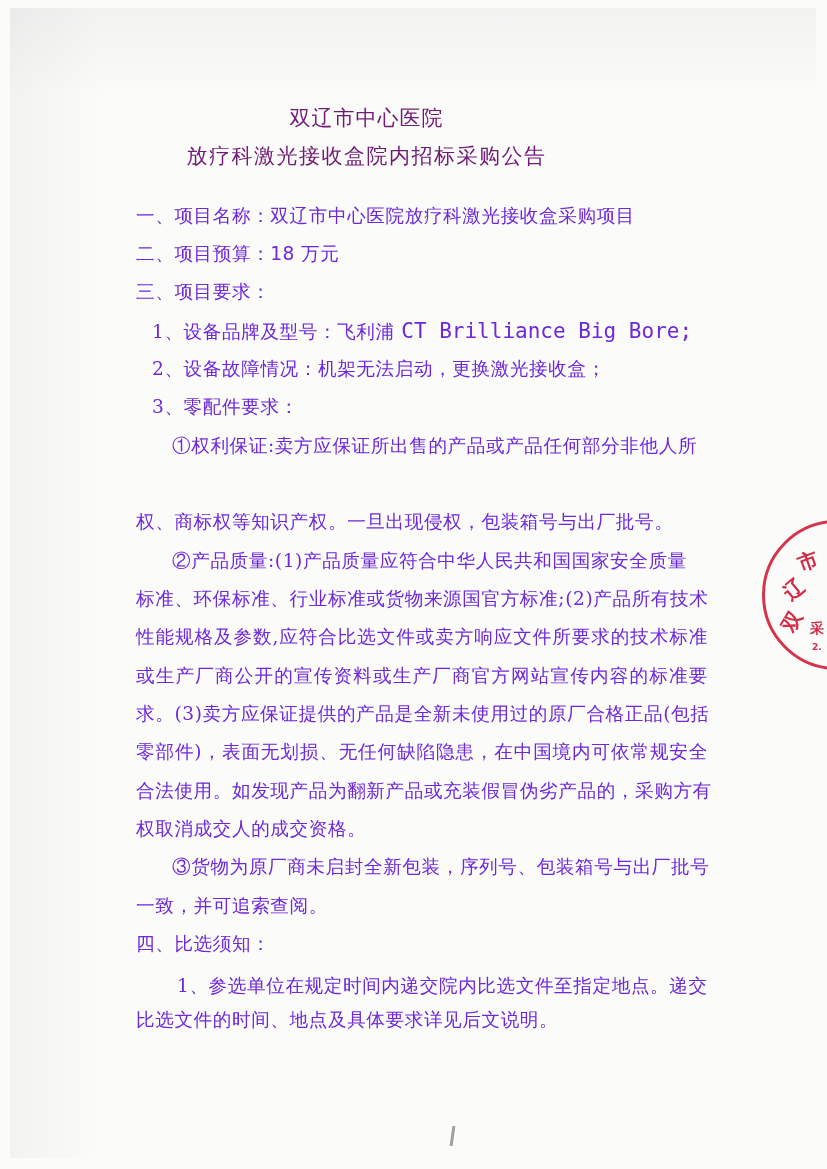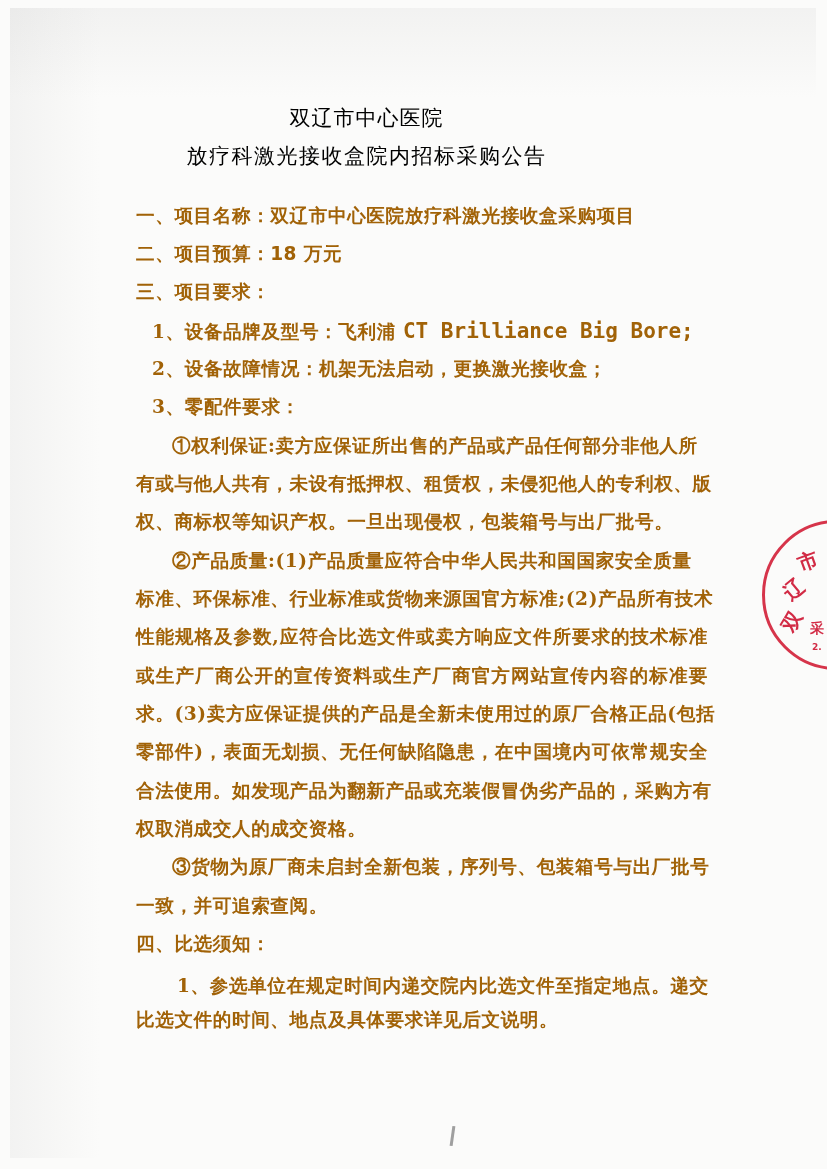--- a/index.html
+++ b/index.html
@@ -14,33 +14,33 @@
       position: absolute; left: 10px; top: 8px; width: 806px; height: 90px;
       background: linear-gradient(180deg, rgba(200,200,200,0.18), rgba(240,240,240,0));
     }
     .scan-edge-left {
       position: absolute; left: 10px; top: 8px; width: 90px; height: 1150px;
       background: linear-gradient(90deg, rgba(190,190,190,0.14), rgba(240,240,240,0));
     }
     .page { position: absolute; left: 0; top: 0; width: 827px; height: 1169px; }
     .title {
       position: absolute; left: 0; width: 733px; text-align: center;
-      font-size: 21px; letter-spacing: 1px; color: #000000;
+      font-size: 21px; letter-spacing: 1px; color: #701a75;
     }
     .t1 { top: 104px; }
     .t2 { top: 142px; letter-spacing: 1.5px; }
     .line {
       position: absolute; left: 136px; width: 572px;
       font-size: 18.6px; line-height: 24px; white-space: nowrap;
-      color: #a16207; letter-spacing: 0.6px; font-weight: bold;
+      color: #6d28d9; letter-spacing: 0.6px;
     }
     .justify { text-align: justify; text-align-last: justify; }
     .ind1 { left: 152px; }
     .ind2 { left: 172px; }
-    .ind2b { left: 177px; text-align: center; }
+    .ind2b { left: 177px; }
     .sans { font-family: "DejaVu Sans", "Liberation Sans", sans-serif; letter-spacing: 0.2px; }
     .mono { font-family: "DejaVu Sans Mono", "Liberation Mono", monospace; font-size: 21px; letter-spacing: 0; }
     .stamp {
       position: absolute; left: 762px; top: 520px; width: 150px; height: 150px;
       border: 3px solid #d6344a; border-radius: 50%;
       box-sizing: border-box;
     }
     .stamp-text {
       position: absolute; color: #d22b45; font-family: "DejaVu Sans", sans-serif;
       font-weight: bold; font-size: 20px;
@@ -72,21 +72,20 @@
 
   <div class="line ind1" style="top:319px">
     <span>1、设备品牌及型号：飞利浦 </span><span class="mono">CT  Brilliance Big Bore;</span>
   </div>
 
   <div class="line ind1" style="top:357px">2、设备故障情况：机架无法启动，更换激光接收盒；</div>
 
   <div class="line ind1" style="top:395px">3、零配件要求：</div>
 
   <div class="line ind2" style="top:434px; width:536px;">①权利保证:卖方应保证所出售的产品或产品任何部分非他人所</div>
-  <div class="line justify" style="top:472px">有或与他人共有，未设有抵押权、租赁权，未侵犯他人的专利权、版</div>
   <div class="line" style="top:510px">权、商标权等知识产权。一旦出现侵权，包装箱号与出厂批号。</div>
 
   <div class="line ind2" style="top:549px; width:536px;">②产品质量:(1)产品质量应符合中华人民共和国国家安全质量</div>
   <div class="line justify" style="top:587px">标准、环保标准、行业标准或货物来源国官方标准;(2)产品所有技术</div>
   <div class="line justify" style="top:625px">性能规格及参数,应符合比选文件或卖方响应文件所要求的技术标准</div>
   <div class="line justify" style="top:664px">或生产厂商公开的宣传资料或生产厂商官方网站宣传内容的标准要</div>
   <div class="line justify" style="top:702px">求。(3)卖方应保证提供的产品是全新未使用过的原厂合格正品(包括</div>
   <div class="line justify" style="top:740px">零部件)，表面无划损、无任何缺陷隐患，在中国境内可依常规安全</div>
   <div class="line" style="top:817px">权取消成交人的成交资格。</div>
   <div class="line justify" style="top:779px">合法使用。如发现产品为翻新产品或充装假冒伪劣产品的，采购方有</div>

